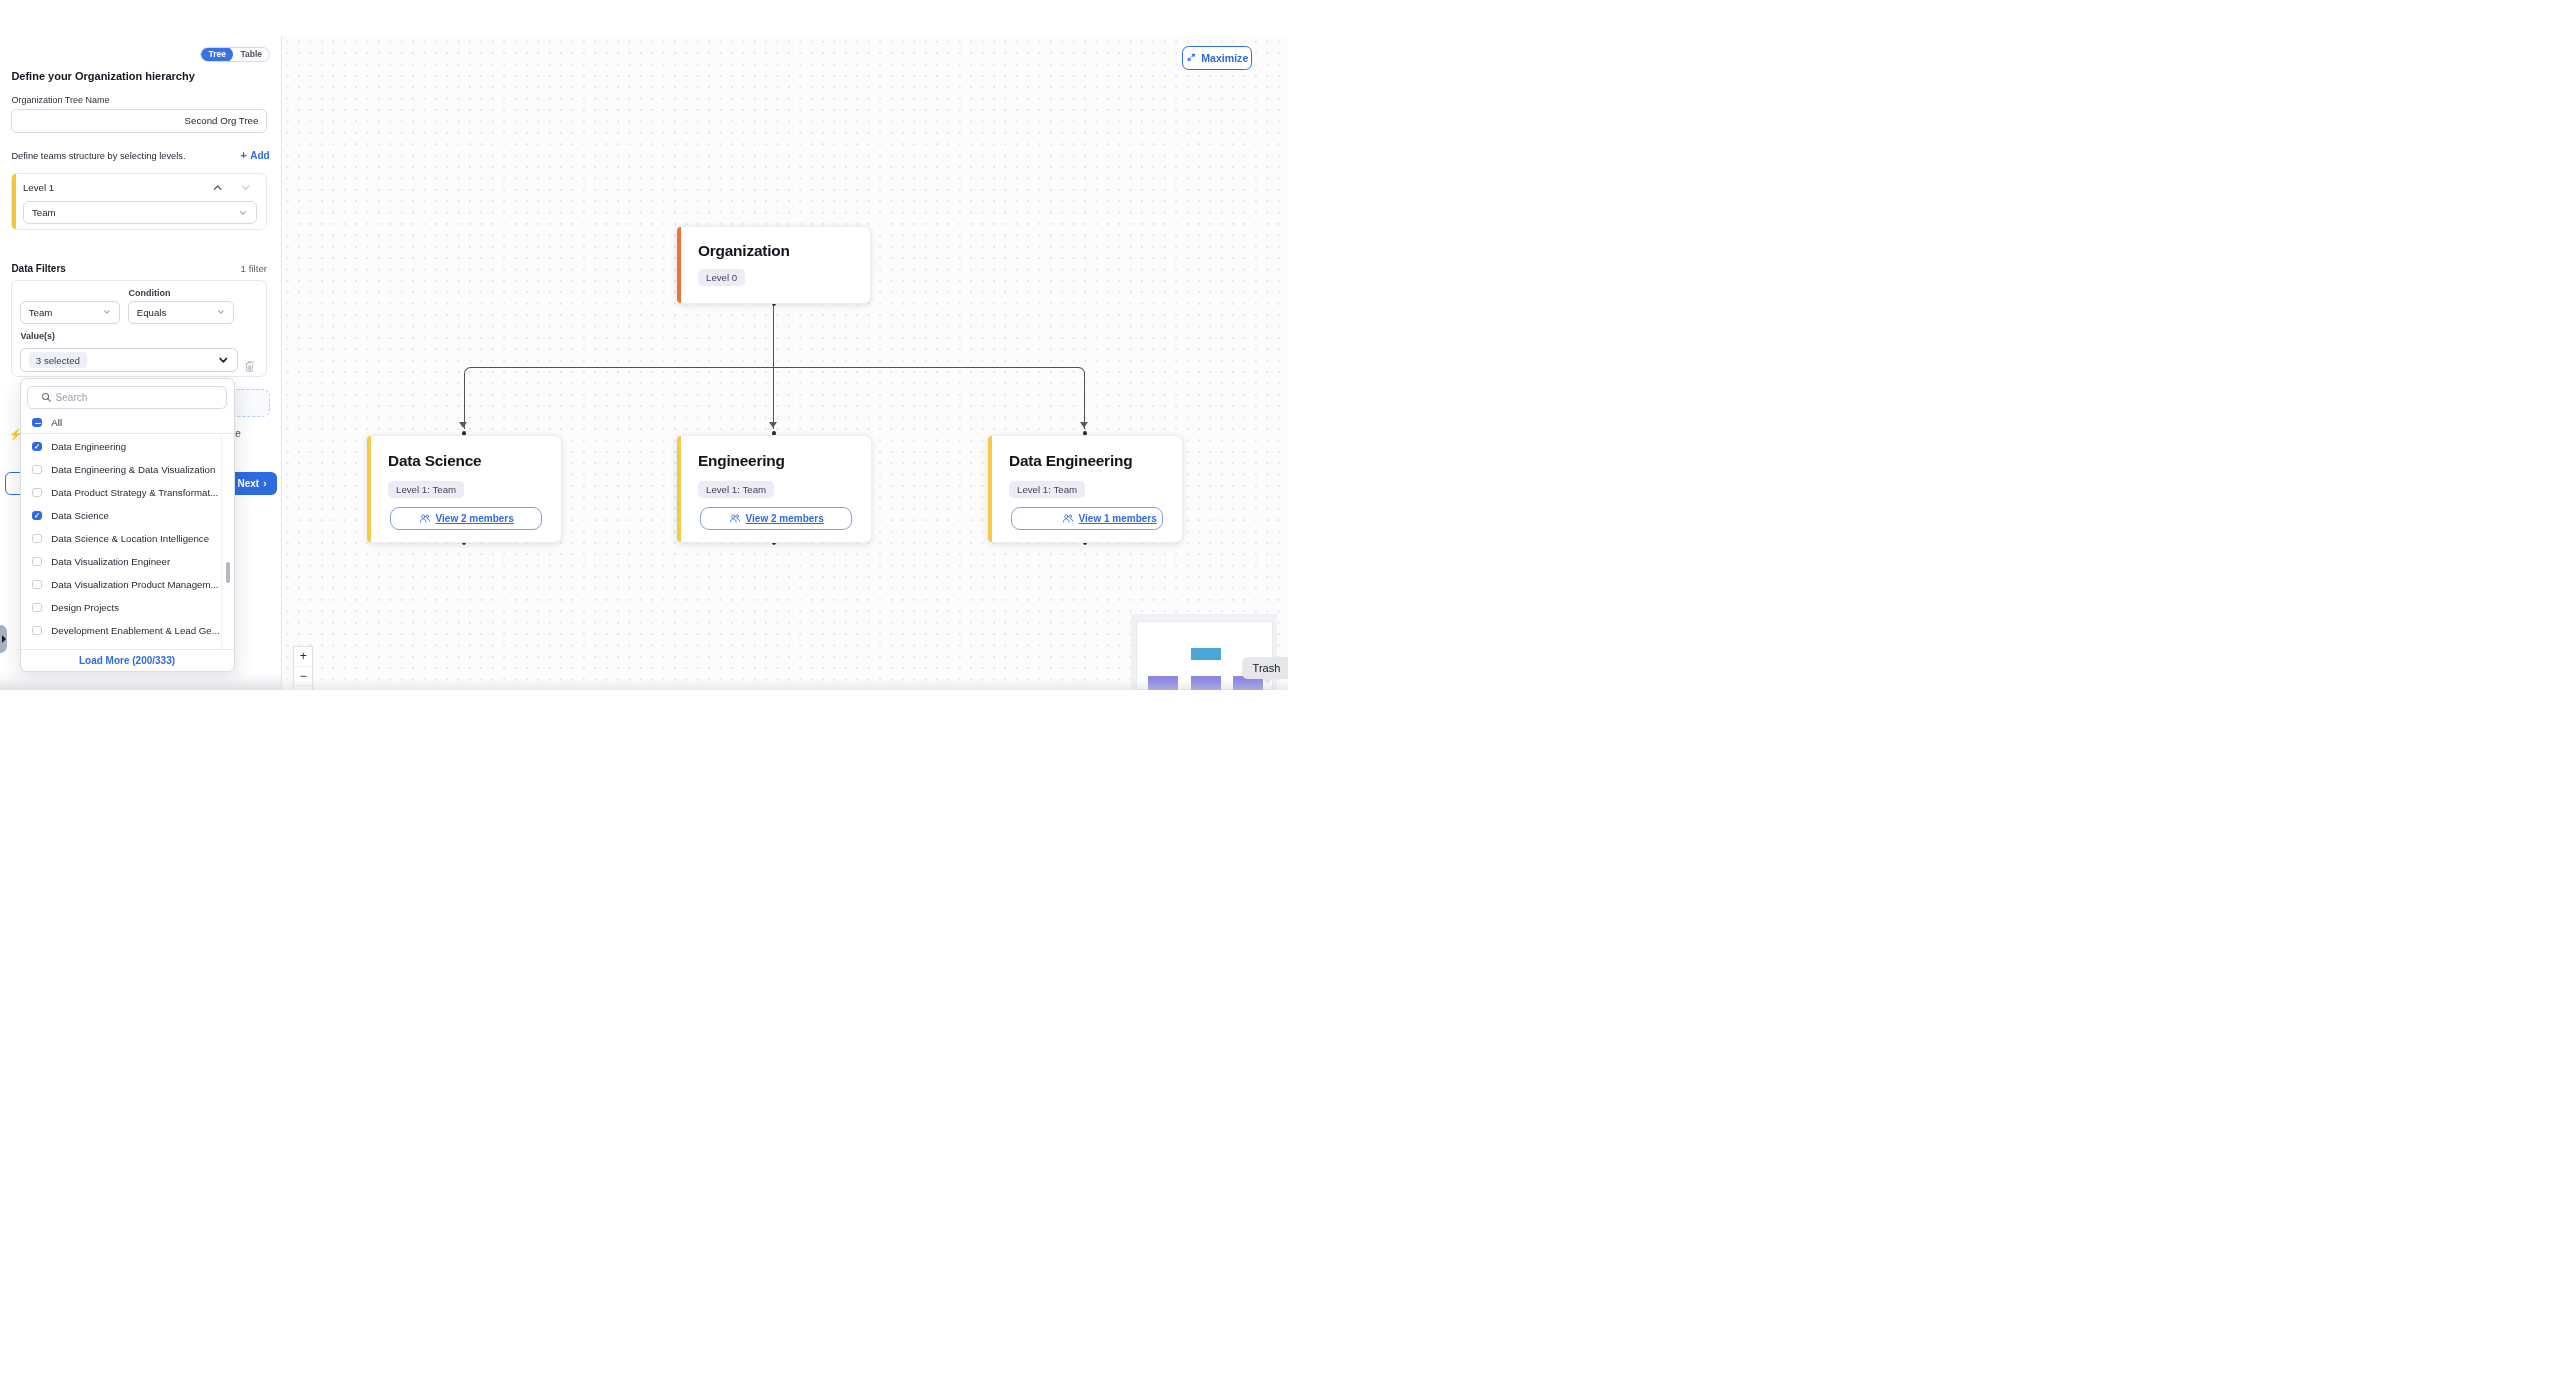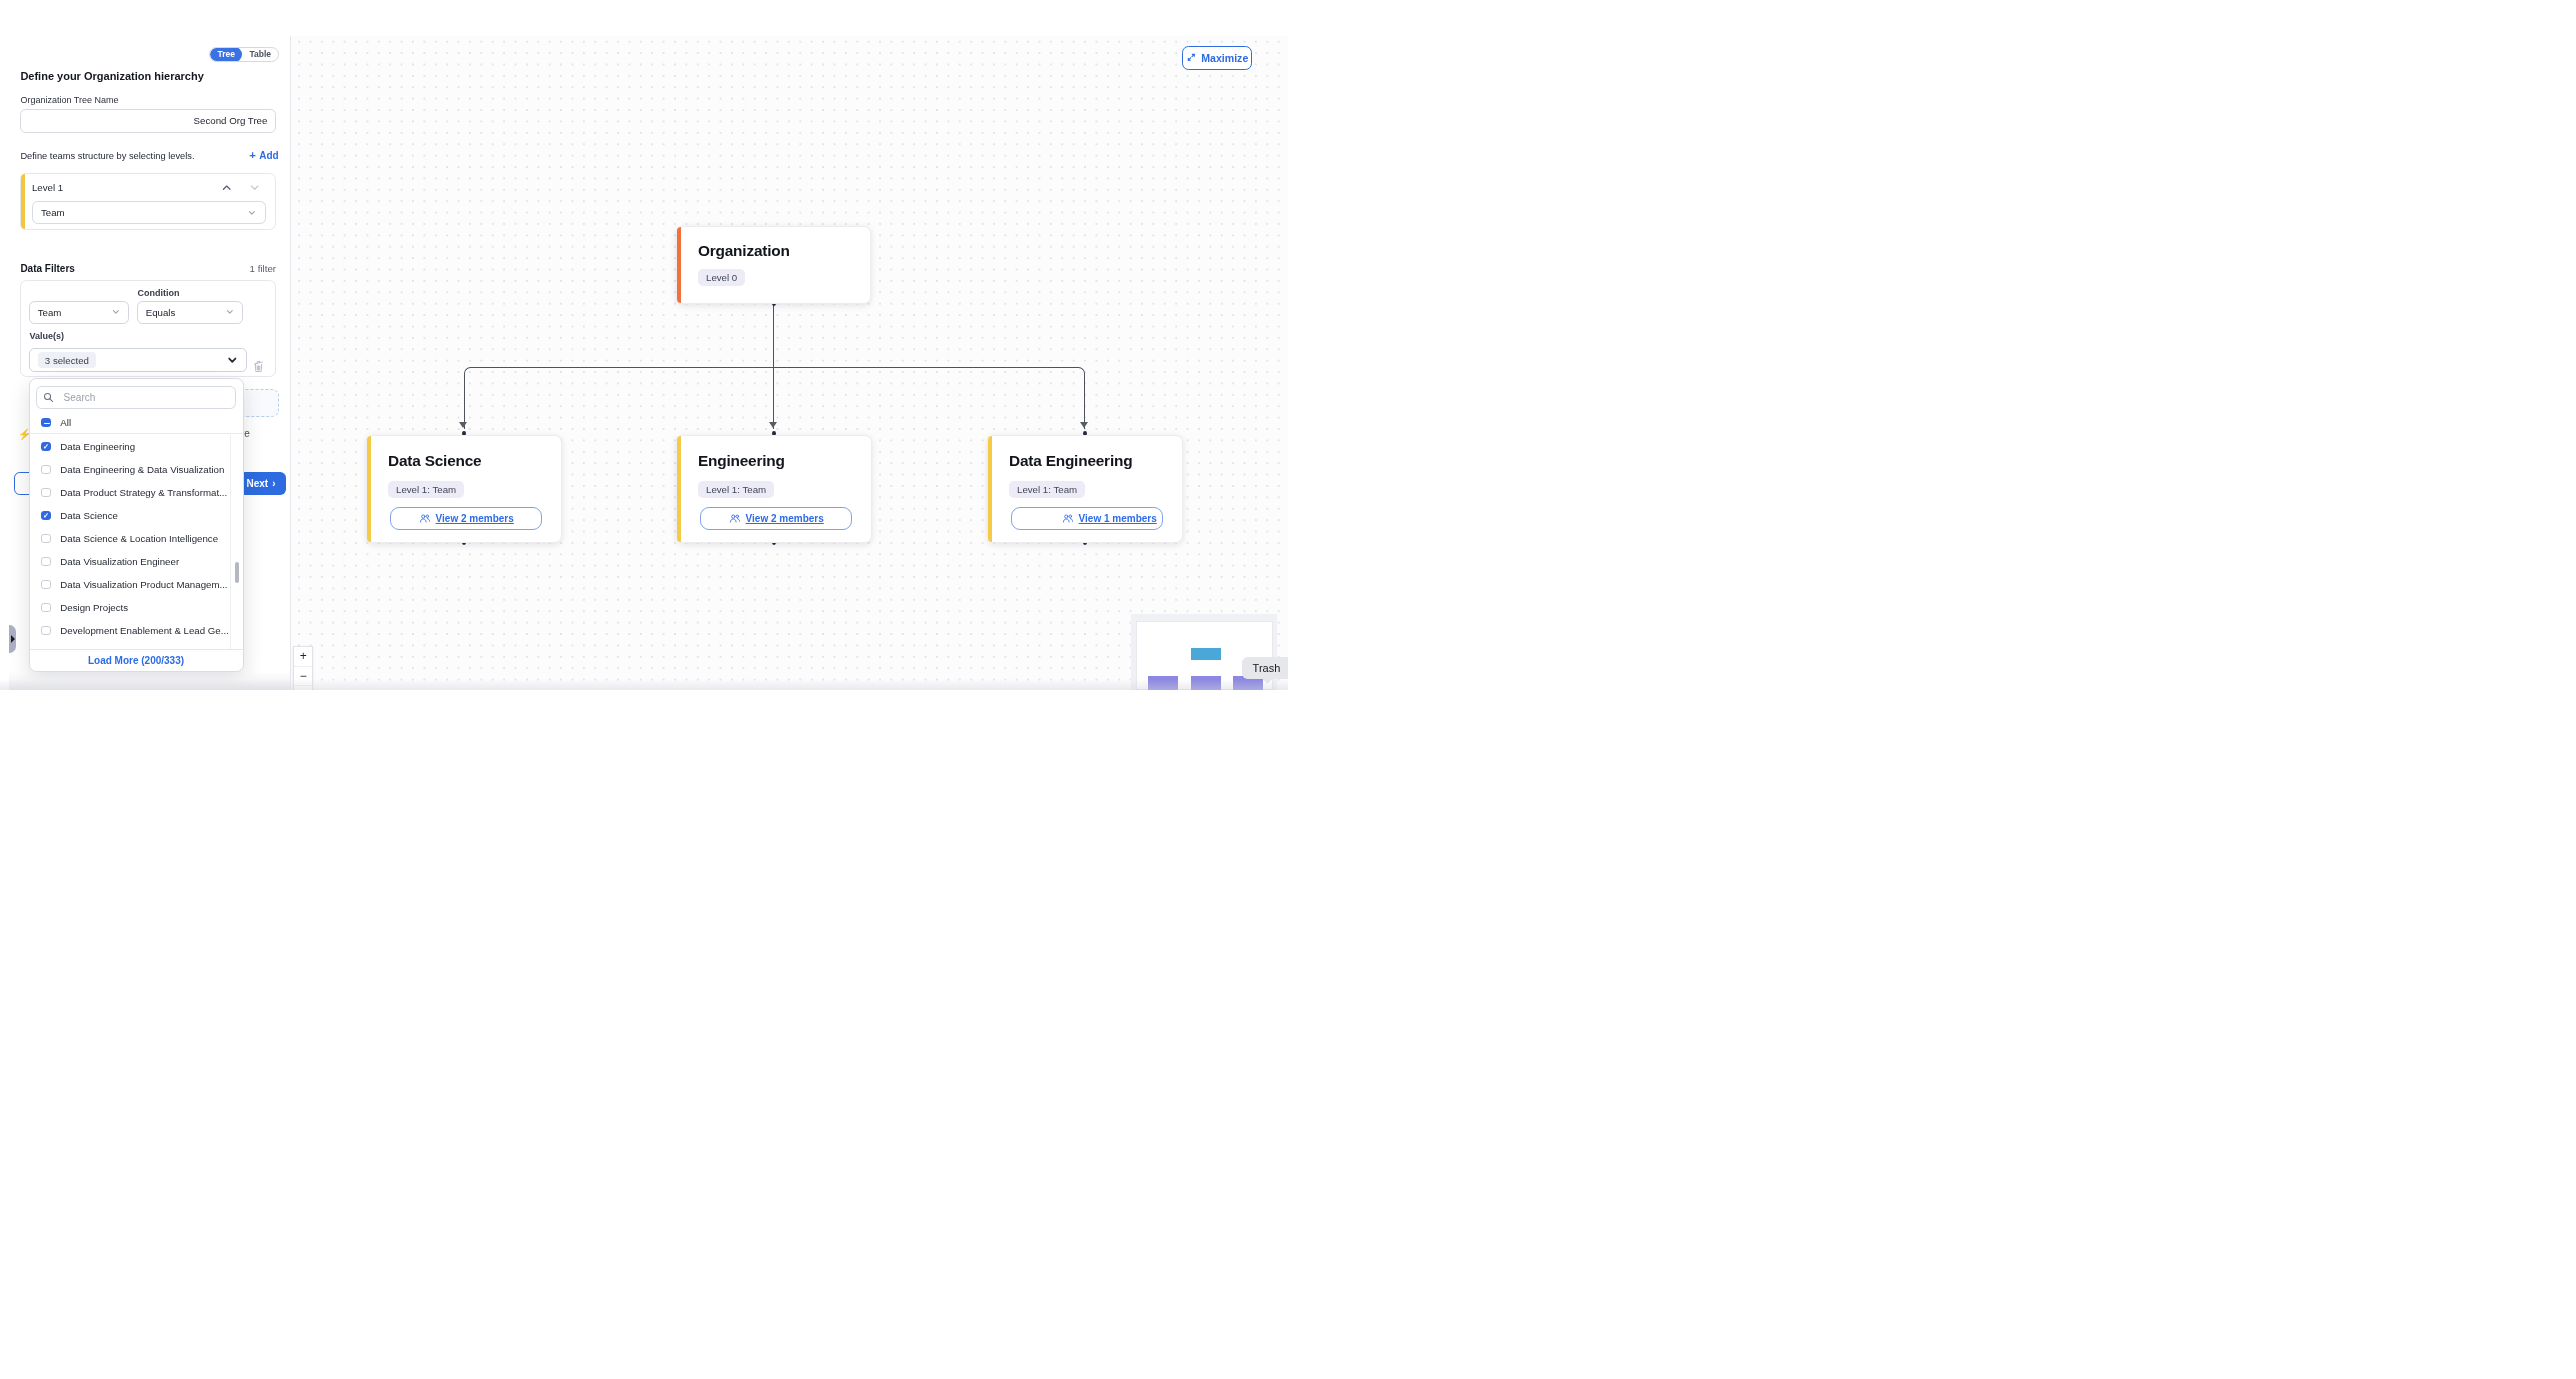--- a/index.html
+++ b/index.html
@@ -7,21 +7,21 @@
   body { font-family:"Liberation Sans", sans-serif; background:#fff; overflow:hidden; }
   #app { position:relative; width:1288px; height:690px; overflow:hidden; background:#fff; }
 
   
   #header { position:absolute; top:0; left:0; right:0; height:36px; background:#fff;
             border-bottom:0.8px solid #e7e9ee; z-index:20; }
   #header .title { position:absolute; left:24px; top:9.7px; font-size:12px; font-weight:bold; color:#191d27; letter-spacing:0.1px; }
 
   
   #sidebar { position:absolute; left:0; top:36px; bottom:0; width:282px; background:#fff;
-             border-right:0.8px solid #e5e7ec; z-index:10;margin-left:9px; }
+             border-right:0.8px solid #e5e7ec; z-index:10; }
 
   .seg-toggle { position:absolute; right:10.6px; top:10.6px; height:15.4px; display:flex; align-items:center;
                 border:0.8px solid #d4d8df; border-radius:8px; background:#fff; overflow:hidden; }
   .seg { font-size:8.5px; font-weight:bold; padding:0 7.3px; height:15.4px; display:flex; align-items:center; color:#4a5160; cursor:pointer; }
   .seg.active { background:#3a72e3; color:#fff; border-radius:8px; }
 
   .sb-heading { position:absolute; left:11.4px; top:34px; font-size:11px; font-weight:bold; color:#14171f; }
   .sb-label { position:absolute; left:11.4px; font-size:9px; color:#2c313c; }
   .text-input { position:absolute; left:11.4px; width:256px; height:23.5px; border:0.8px solid #d6dae1; border-radius:5.7px;
                 font-family:"Liberation Sans",sans-serif; font-size:9.7px; color:#22262f; padding:0 8px; background:#fff; outline:none; }
@@ -58,21 +58,21 @@
   .hint-frag { position:absolute; top:392px; font-size:10px; color:#4a5160; z-index:1; }
   .back-btn { position:absolute; left:4.9px; width:45px; top:436px; height:23px; border:1.2px solid #3069e0; border-radius:5.7px; background:#fff; z-index:1; cursor:pointer; }
   .next-btn { position:absolute; left:227px; width:50px; top:436px; height:23px; background:#2e6be0; border:none; border-radius:5.7px;
               color:#fff; font-family:"Liberation Sans",sans-serif; font-size:10px; font-weight:bold; z-index:1; cursor:pointer;
               display:flex; align-items:center; justify-content:center; gap:4px; }
 
   
   .dropdown { position:absolute; left:19.5px; top:342px; width:215px; height:294px; background:#fff; border:0.8px solid #d9dce3;
               border-radius:7.3px; box-shadow:0 8px 20px rgba(20,25,40,.14); z-index:12; }
   .dd-search { position:absolute; left:6.5px; right:6.5px; top:6.5px; height:23.5px; border:0.8px solid #d6dae1; border-radius:5.7px;
-               display:flex; align-items:center; padding:0 6px; gap:10px; background:#fff; }
+               display:flex; align-items:center; padding:0 13px; gap:4px; background:#fff; }
   .dd-search input { border:none; outline:none; flex:1; font-family:"Liberation Sans",sans-serif; font-size:10px; color:#22262f; background:transparent; }
   .dd-search input::placeholder { color:#9aa1ad; }
   .all-row { position:absolute; left:0; right:0; top:33px; height:22px; display:flex; align-items:center; gap:9.7px; padding-left:11.4px;
              border-bottom:0.8px solid #e8eaee; cursor:pointer; }
   .opt-list { position:absolute; left:0; top:56px; width:201px; height:216px; overflow:hidden; border-right:0.8px solid #eceef1; }
   .opt-row { height:23px; display:flex; align-items:center; gap:9.7px; padding-left:11.4px; cursor:pointer; background:#fff; }
   .opt-label { font-size:9.7px; color:#1f242e; white-space:nowrap; }
   .cb { width:9.7px; height:9.7px; border:0.8px solid #c9cdd5; border-radius:2.8px; background:#fff; flex:none; position:relative; }
   .cb.checked { background:#3069e0; border-color:#3069e0; }
   .cb.checked::after { content:"✓"; position:absolute; left:1.2px; top:-0.8px; font-size:7.3px; font-weight:bold; color:#fff; }

